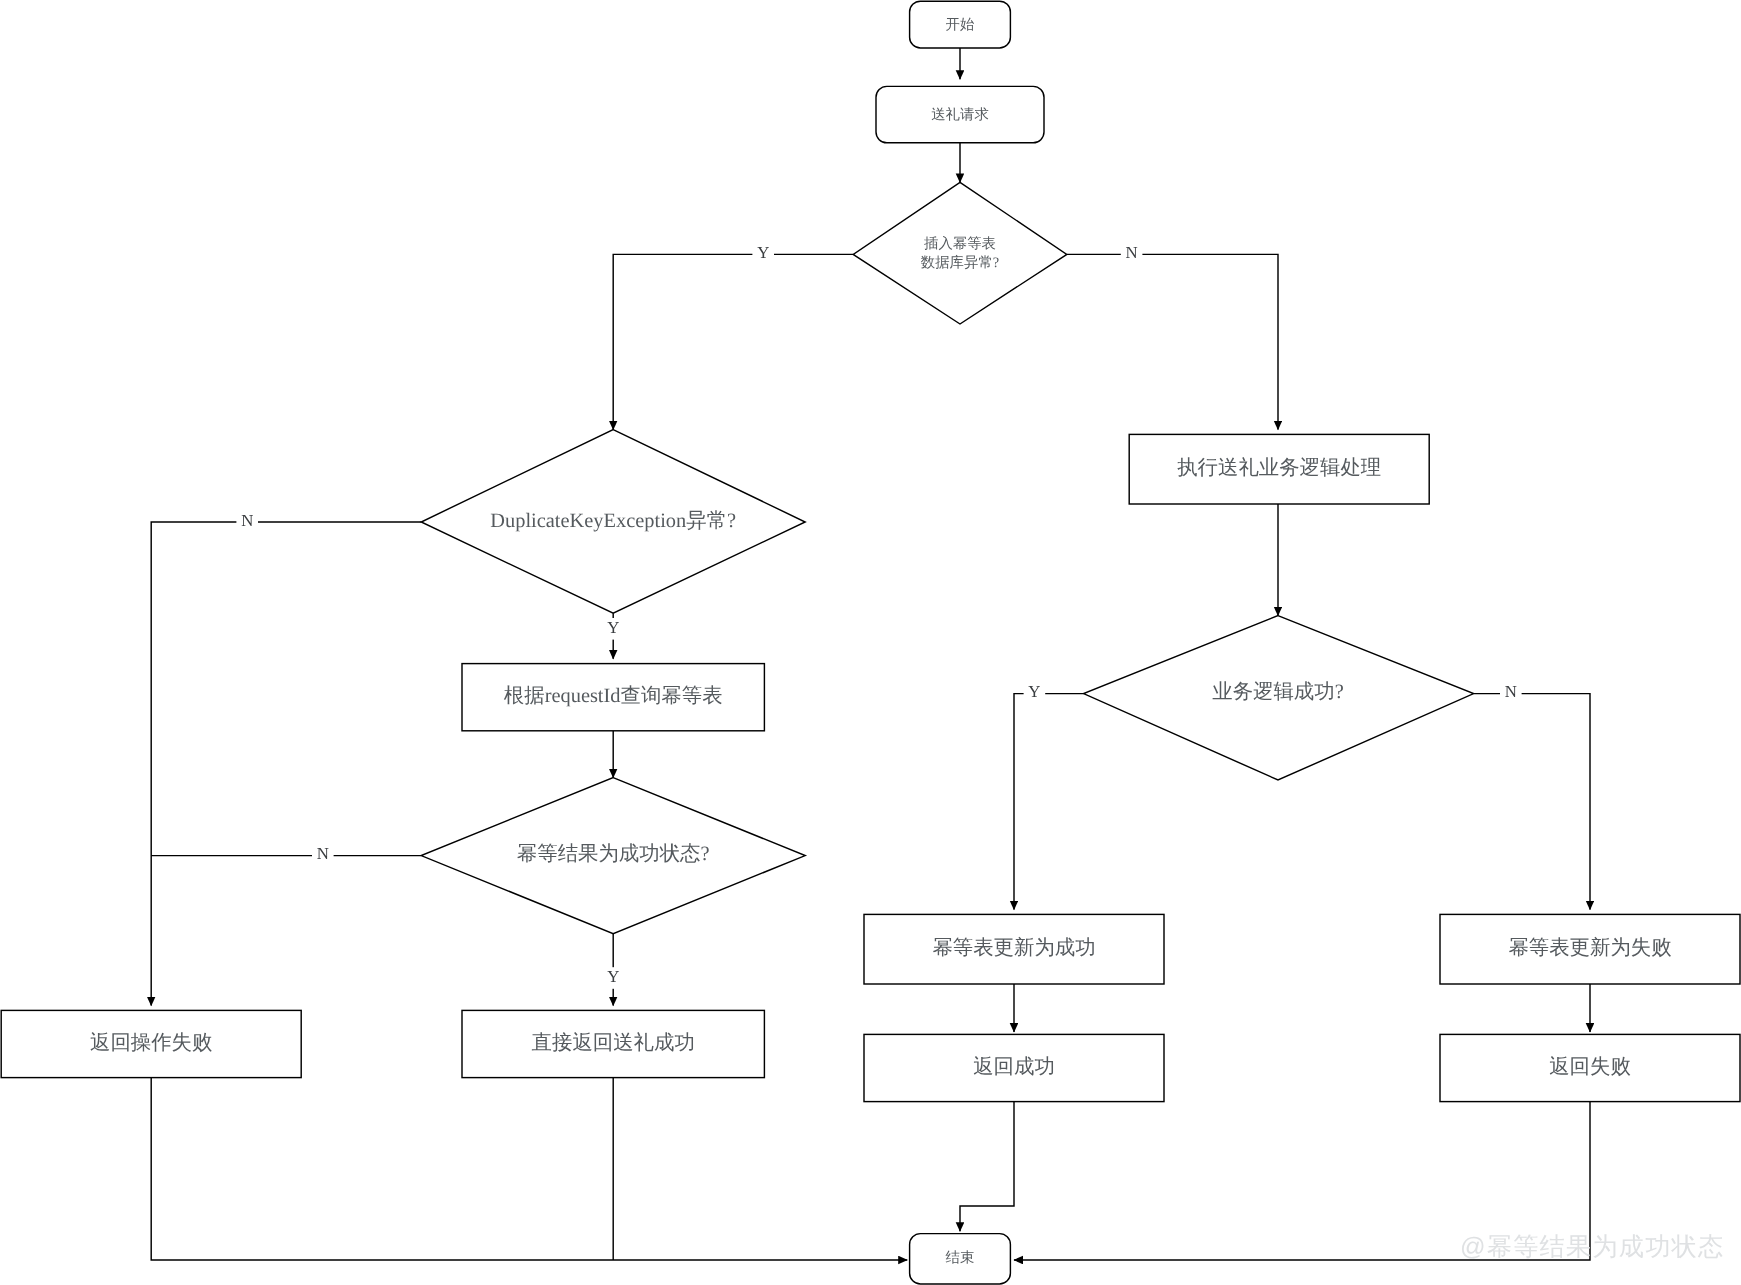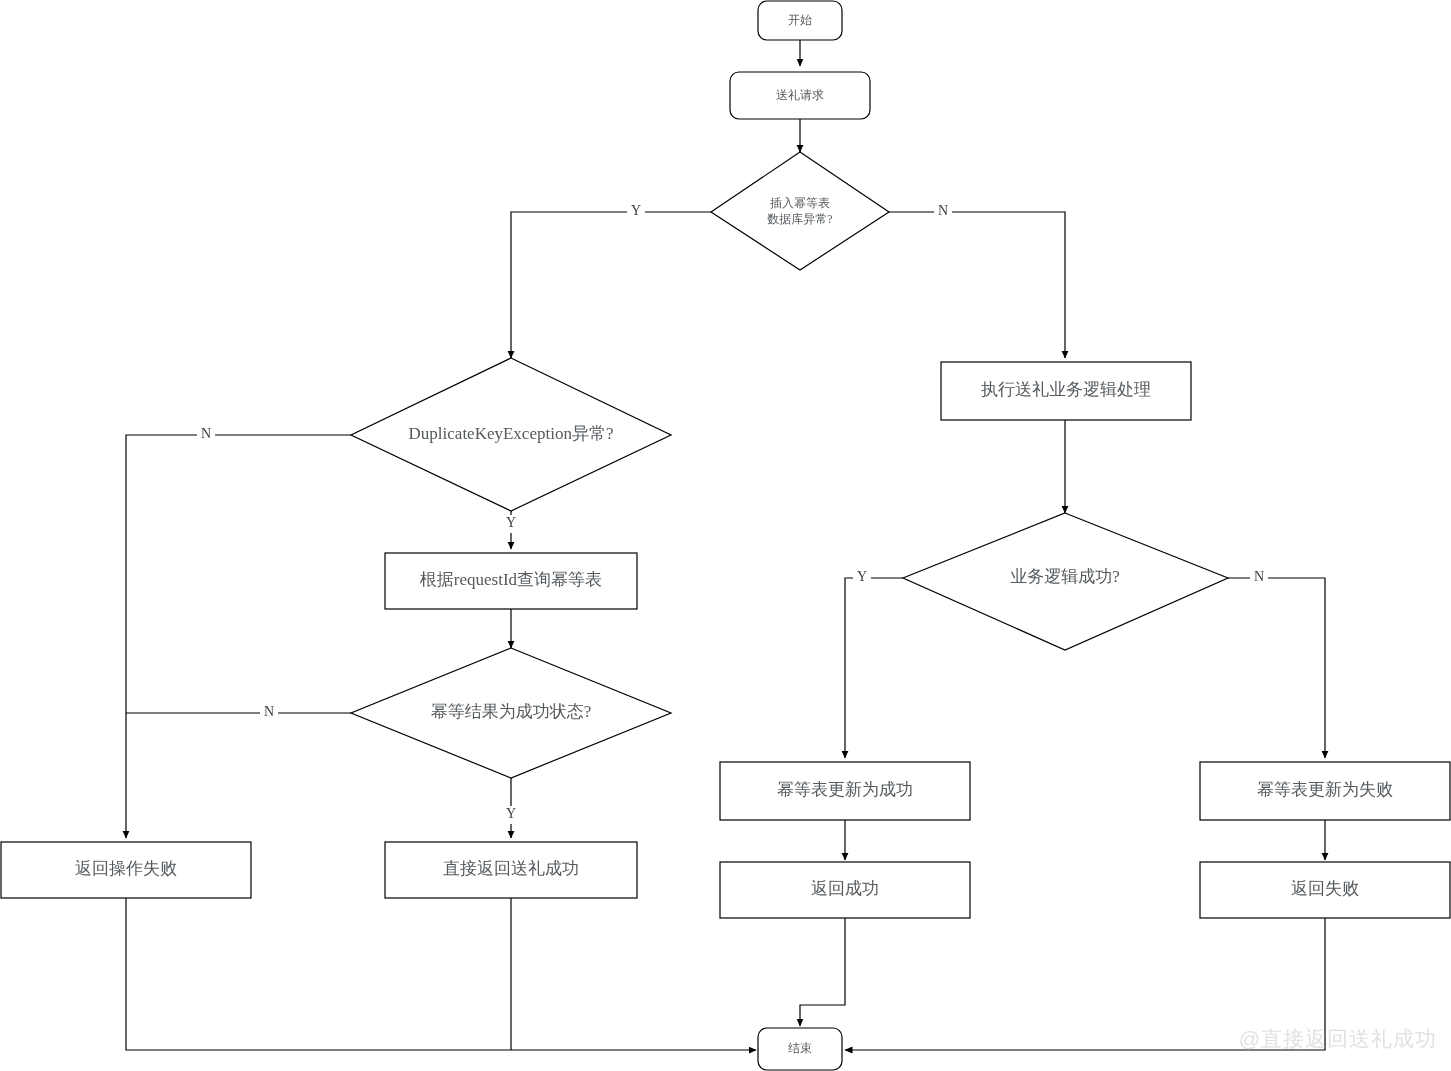--- a/index.html
+++ b/index.html
@@ -206,15 +206,15 @@
       <text class="node-label md" x="1325" y="890">返回失败</text>
     </g>
 
     <g>
       <rect class="shape" x="758" y="1028" width="84" height="42" rx="9" ry="9"></rect>
       <text class="node-label sm" x="800" y="1049">结束</text>
     </g>
 
   </svg>
 
-  <div class="watermark">@直接返回送礼成功</div>
+  <div class="watermark">@幂等结果为成功状态</div>
 
 </div>
 
 </body></html>

